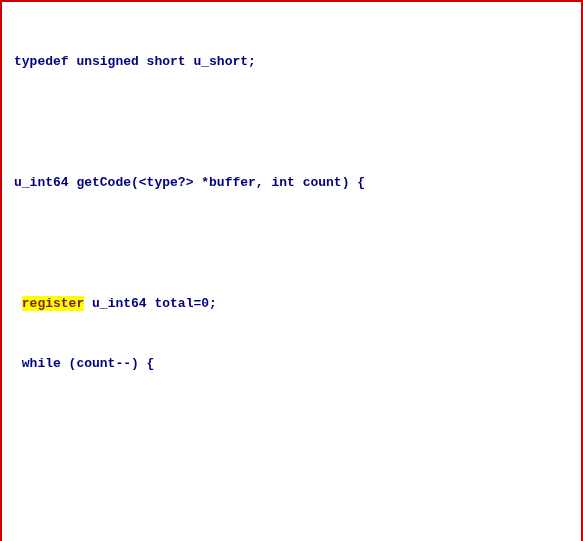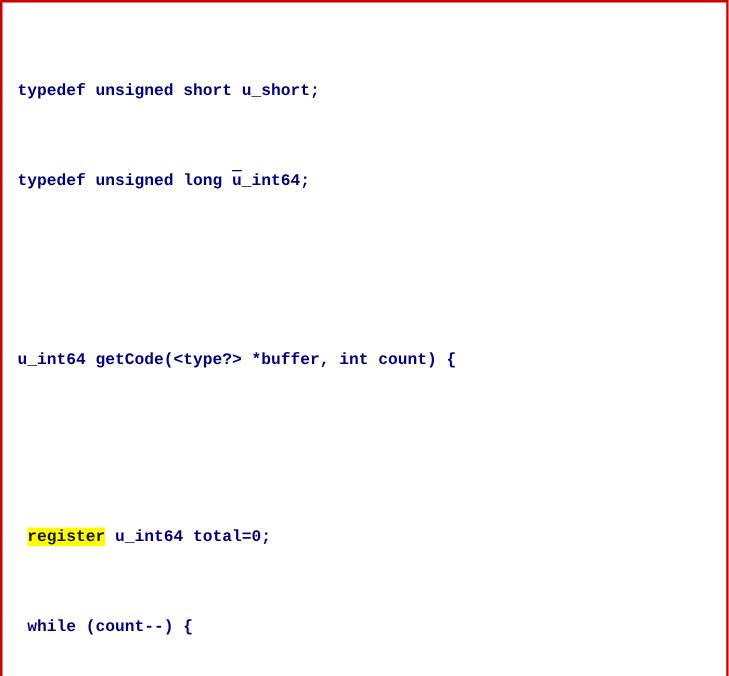--- a/index.html
+++ b/index.html
@@ -36,39 +36,37 @@
       font-family: 'Courier New', Courier, monospace;
       font-size: 13px;
       line-height: 1.55;
       color: #000080;
       font-weight: bold;
     }
 
     .line {
       display: block;
       white-space: pre;
-      margin-top: 11px;
     }
 
     .line.empty {
       min-height: 1.55em;
     }
 
     .highlight-register {
       background-color: #ffff00;
-      color: #0f172a;
+      color: #7f1d1d;
     }
   </style>
 </head>
 <body>
 
 <div class="code-container">
   <div class="code-block">
     <span class="line">typedef unsigned short u_short;</span>
-    <span class="line">typedef unsigned long <span style="text-decoration: overline;">u</span>_int64;</span>
     <span class="line empty"> </span>
     <span class="line">u_int64 getCode(&lt;type?&gt; *buffer, int count) {</span>
     <span class="line empty"> </span>
     <span class="line"> <span class="highlight-register">register</span> u_int64 total=0;</span>
     <span class="line"> while (count--) {</span>
     
     
     
     
     

